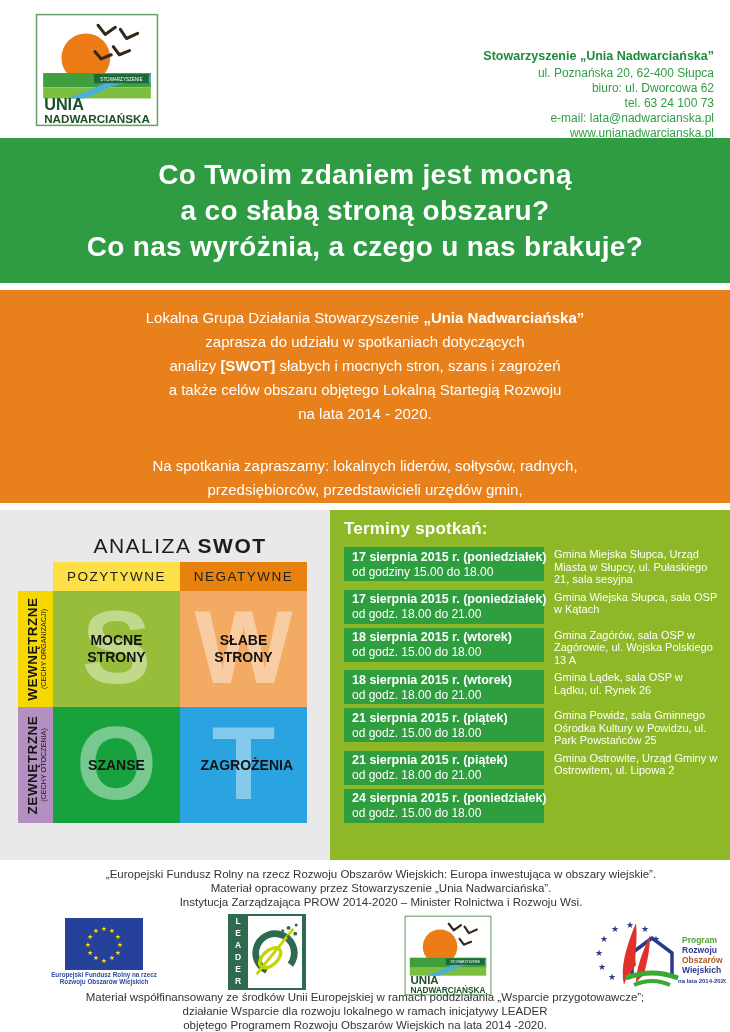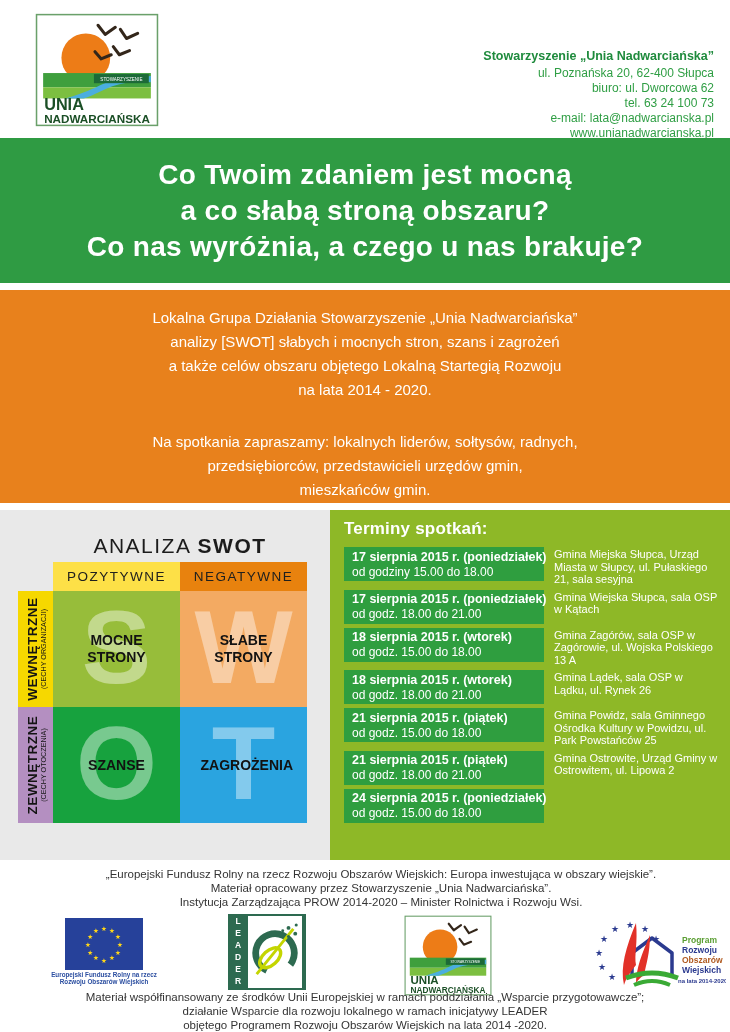--- a/index.html
+++ b/index.html
@@ -16,21 +16,21 @@
 
   
   .banner{position:absolute;top:138px;left:0;width:730px;height:145px;background:#2f9b43;
           display:flex;flex-direction:column;justify-content:center;text-align:center;}
   .banner .bline{color:#fff;font-weight:bold;font-size:28px;line-height:36px;letter-spacing:.3px;}
 
   
   .invite{position:absolute;top:290px;left:0;width:730px;height:213px;background:#e8811c;
           box-sizing:border-box;padding-top:16px;text-align:center;color:#fff;}
   .invite .iline{font-size:15px;line-height:24px;}
-  .invite b{font-weight:normal;}
+  .invite b{font-weight:bold;}
   .invite .igap{height:28px;}
 
   
   .swot-area{position:absolute;top:510px;left:0;width:356px;height:350px;background:#e9e9e9;}
   .swot-title{position:absolute;top:24px;left:53px;width:254px;text-align:center;
               font-size:21px;color:#1c1c1c;letter-spacing:1.5px;}
   .swot-title b{font-weight:bold;}
   .swot-grid{position:absolute;top:52px;left:18px;width:289px;height:261px;}
   .sg-cell{position:absolute;display:flex;align-items:center;justify-content:center;box-sizing:border-box;}
   .sg-h{height:29px;top:0;font-size:13.5px;letter-spacing:1.5px;color:#20201e;}
@@ -123,20 +123,21 @@
   </div>
 
   <div class="banner">
     <div class="bline">Co Twoim zdaniem jest mocną</div>
     <div class="bline">a co słabą stroną obszaru?</div>
     <div class="bline">Co nas wyróżnia, a czego u nas brakuje?</div>
   </div>
 
   <div class="invite">
     <div class="iline"><span>Lokalna Grupa Działania Stowarzyszenie </span><b>„Unia Nadwarciańska”</b></div>
+    <div class="iline">zaprasza do udziału w spotkaniach dotyczących</div>
     <div class="iline"><span>analizy </span><b>[SWOT]</b><span> słabych i mocnych stron, szans i zagrożeń</span></div>
     <div class="iline">a także celów obszaru objętego Lokalną Startegią Rozwoju</div>
     <div class="iline">na lata 2014 - 2020.</div>
     <div class="igap"></div>
     <div class="iline">Na spotkania zapraszamy: lokalnych liderów, sołtysów, radnych,</div>
     <div class="iline">przedsiębiorców, przedstawicieli urzędów gmin,</div>
     <div class="iline">mieszkańców gmin.</div>
   </div>
 
   <div class="swot-area">

